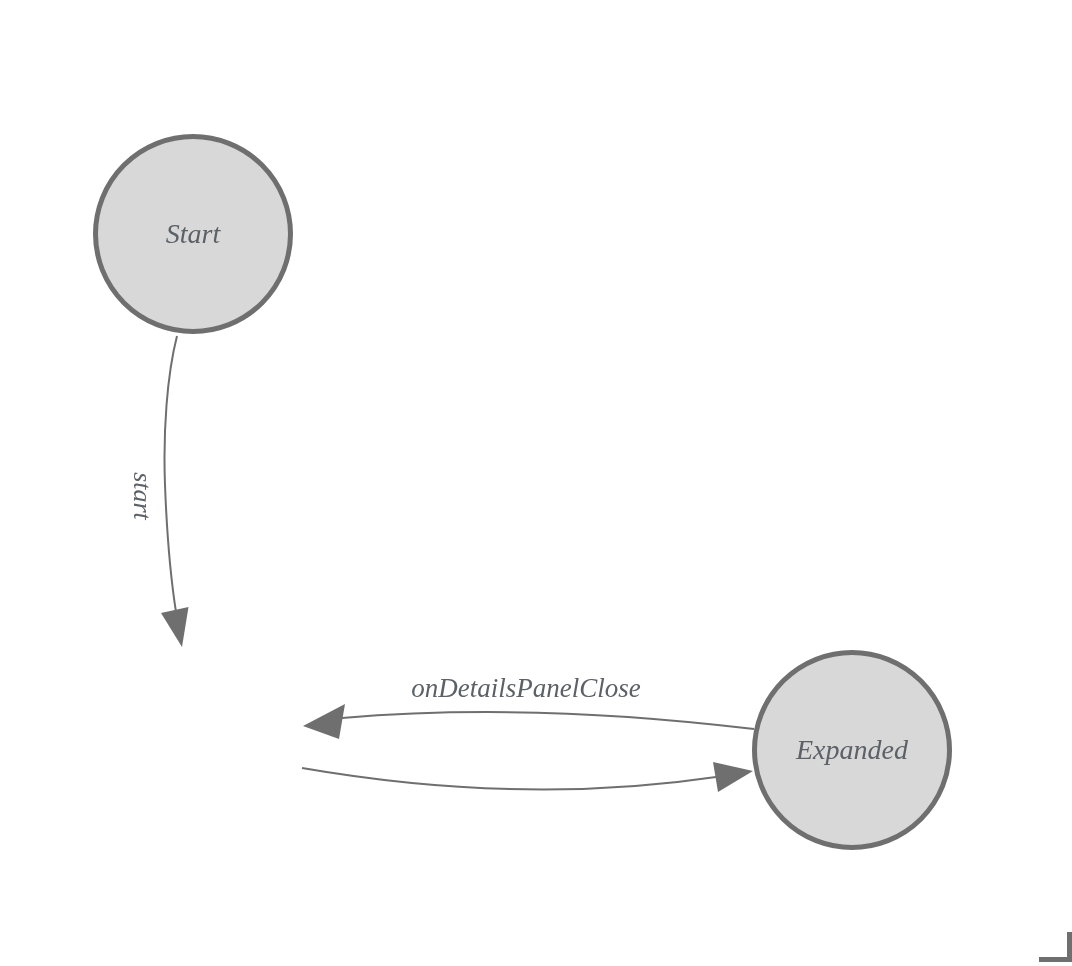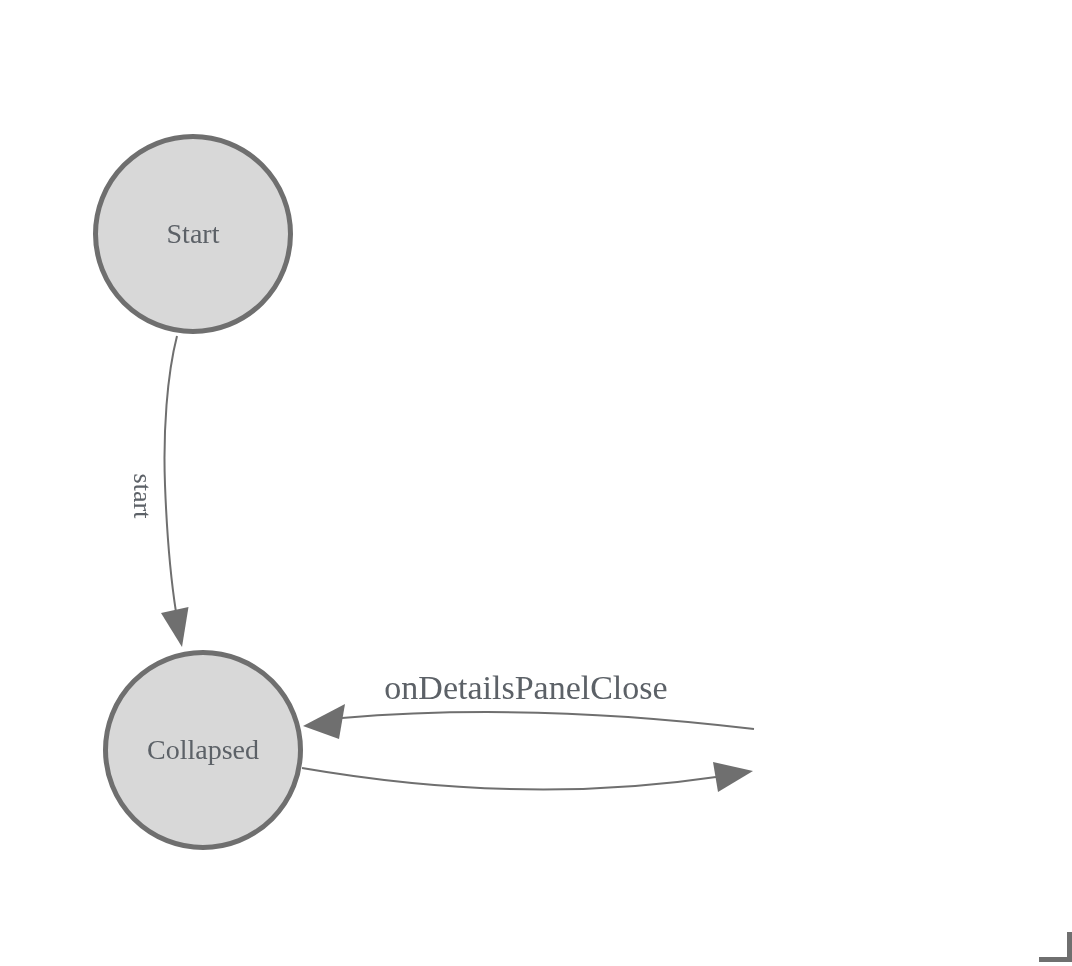--- a/index.html
+++ b/index.html
@@ -4,20 +4,21 @@
 <style>
   * { margin: 0; padding: 0; box-sizing: border-box; }
   html, body { background: #ffffff; }
   .canvas {
     position: relative;
     width: 1072px;
     height: 966px;
     background: #ffffff;
     overflow: hidden;
     font-family: "Liberation Serif", "DejaVu Serif", serif;
+    font-style: italic;
   }
   .edges-layer {
     position: absolute;
     left: 0; top: 0;
     width: 1072px; height: 966px;
   }
   .edge-path {
     fill: none;
     stroke: #6f6f6f;
     stroke-width: 2;
@@ -42,21 +43,21 @@
   }
   .node-label {
     font-size: 28px;
     color: #5c6167;
   }
   .node-start    { left: 93px;  top: 134px; }
   .node-collapsed{ left: 103px; top: 650px; }
   .node-expanded { left: 752px; top: 650px; }
   .edge-label {
     position: absolute;
-    font-size: 34px;
+    font-size: 27px;
     color: #5c6167;
     white-space: nowrap;
     transform: translate(-50%, -50%);
   }
   .edge-label.vertical {
     transform: translate(-50%, -50%) rotate(90deg);
   }
   .label-start { left: 142px; top: 496px; font-size: 26px; }
   .label-close { left: 526px; top: 688px; }
   .label-panel { left: 527px; top: 813px; }
@@ -77,23 +78,23 @@
     <path class="edge-path" d="M 302 768 Q 522 806 716 777"></path>
     <polygon class="arrowhead" points="713,762 718,792 753,771"></polygon>
 
     <path class="corner-mark" d="M 1039 959.5 L 1069.5 959.5 L 1069.5 932"></path>
   </svg>
 
   <div class="node node-start">
     <span class="node-label">Start</span>
   </div>
 
-  <div class="node node-collapsed">
-    <span class="node-label">Collapsed</span>
+
+  <div class="node node-expanded">
+    <span class="node-label">Expanded</span>
   </div>
-
 
   <div class="edge-label vertical label-start">start</div>
 
   <div class="edge-label label-close">onDetailsPanelClose</div>
 
 
 </div>
 
 </body></html>

